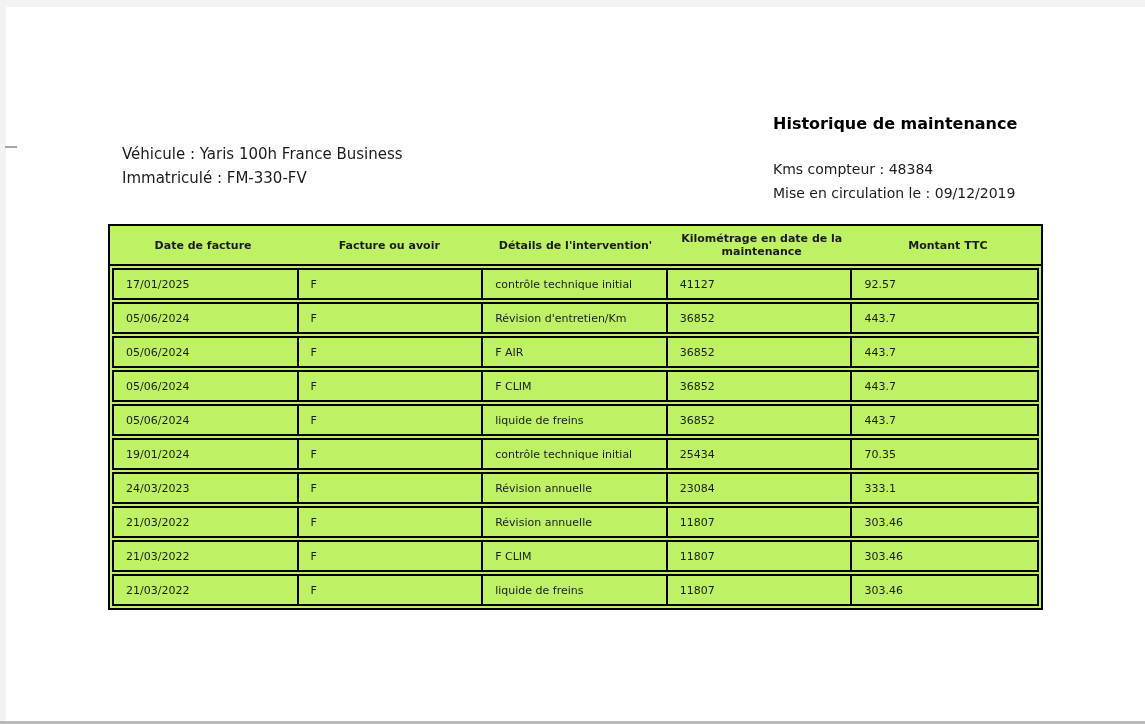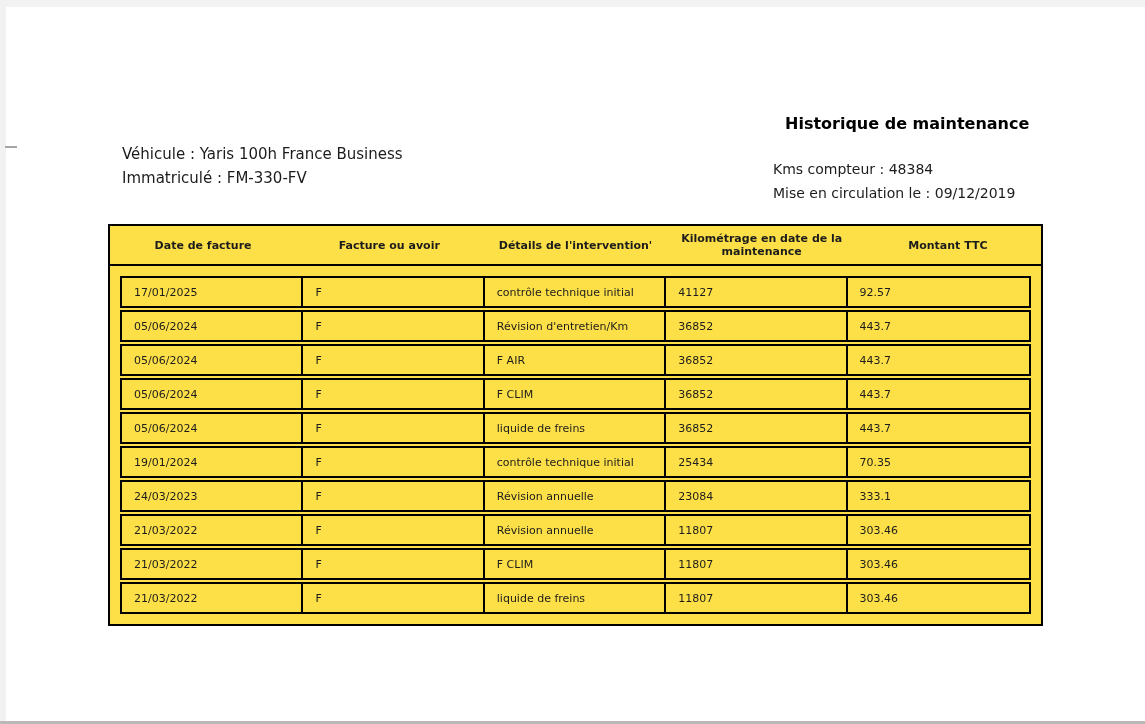--- a/index.html
+++ b/index.html
@@ -16,38 +16,38 @@
   .chrome-left   { position: absolute; left: 0; top: 0; width: 6px; height: 100%; background: #f2f2f2; }
   .chrome-bottom { position: absolute; left: 0; bottom: 0; width: 100%; height: 3px; background: #b9b9b9; }
   .edge-dash     { position: absolute; left: 5px; top: 146px; width: 12px; height: 2px; background: #a6a6a6; }
 
   
   .vehicle-block {
     position: absolute; left: 102px; top: 142px;
     font-size: 15px; line-height: 24px; color: #1c1c1c; margin-left: 20px;
   }
   .history-block { position: absolute; left: 773px; top: 114px; }
-  .history-title { font-size: 16px; font-weight: bold; color: #000; margin: 0 0 24px 12px; }
+  .history-title { font-size: 16px; font-weight: bold; color: #000; margin: 0 0 24px 0; }
   .history-line  { font-size: 14px; line-height: 24px; color: #1c1c1c; }
 
   
   .mtable {
     position: absolute; left: 108px; top: 224px; width: 935px;
-    border: 2px solid #000; box-sizing: border-box; background: #fde047;
+    border: 2px solid #000; box-sizing: border-box; background: #bef264;
   }
   .thead {
     display: grid; grid-template-columns: repeat(5, 1fr);
     min-height: 38px; align-items: center;
     border-bottom: 2px solid #000;
   }
   .hcell {
     text-align: center; font-weight: bold; font-size: 11px; line-height: 13px;
     padding: 2px 10px;
   }
-  .tbody { padding: 10px; display: flex; flex-direction: column; gap: 2px; }
+  .tbody { padding: 2px; display: flex; flex-direction: column; gap: 2px; }
   .trow {
     border: 2px solid #000; box-sizing: border-box;
     display: grid; grid-template-columns: repeat(5, 1fr);
     min-height: 32px;
   }
   .tcell {
     font-size: 11px; display: flex; align-items: center;
     padding: 0 12px; box-sizing: border-box;
   }
   .tcell:not(:last-child) { border-right: 2px solid #000; }

